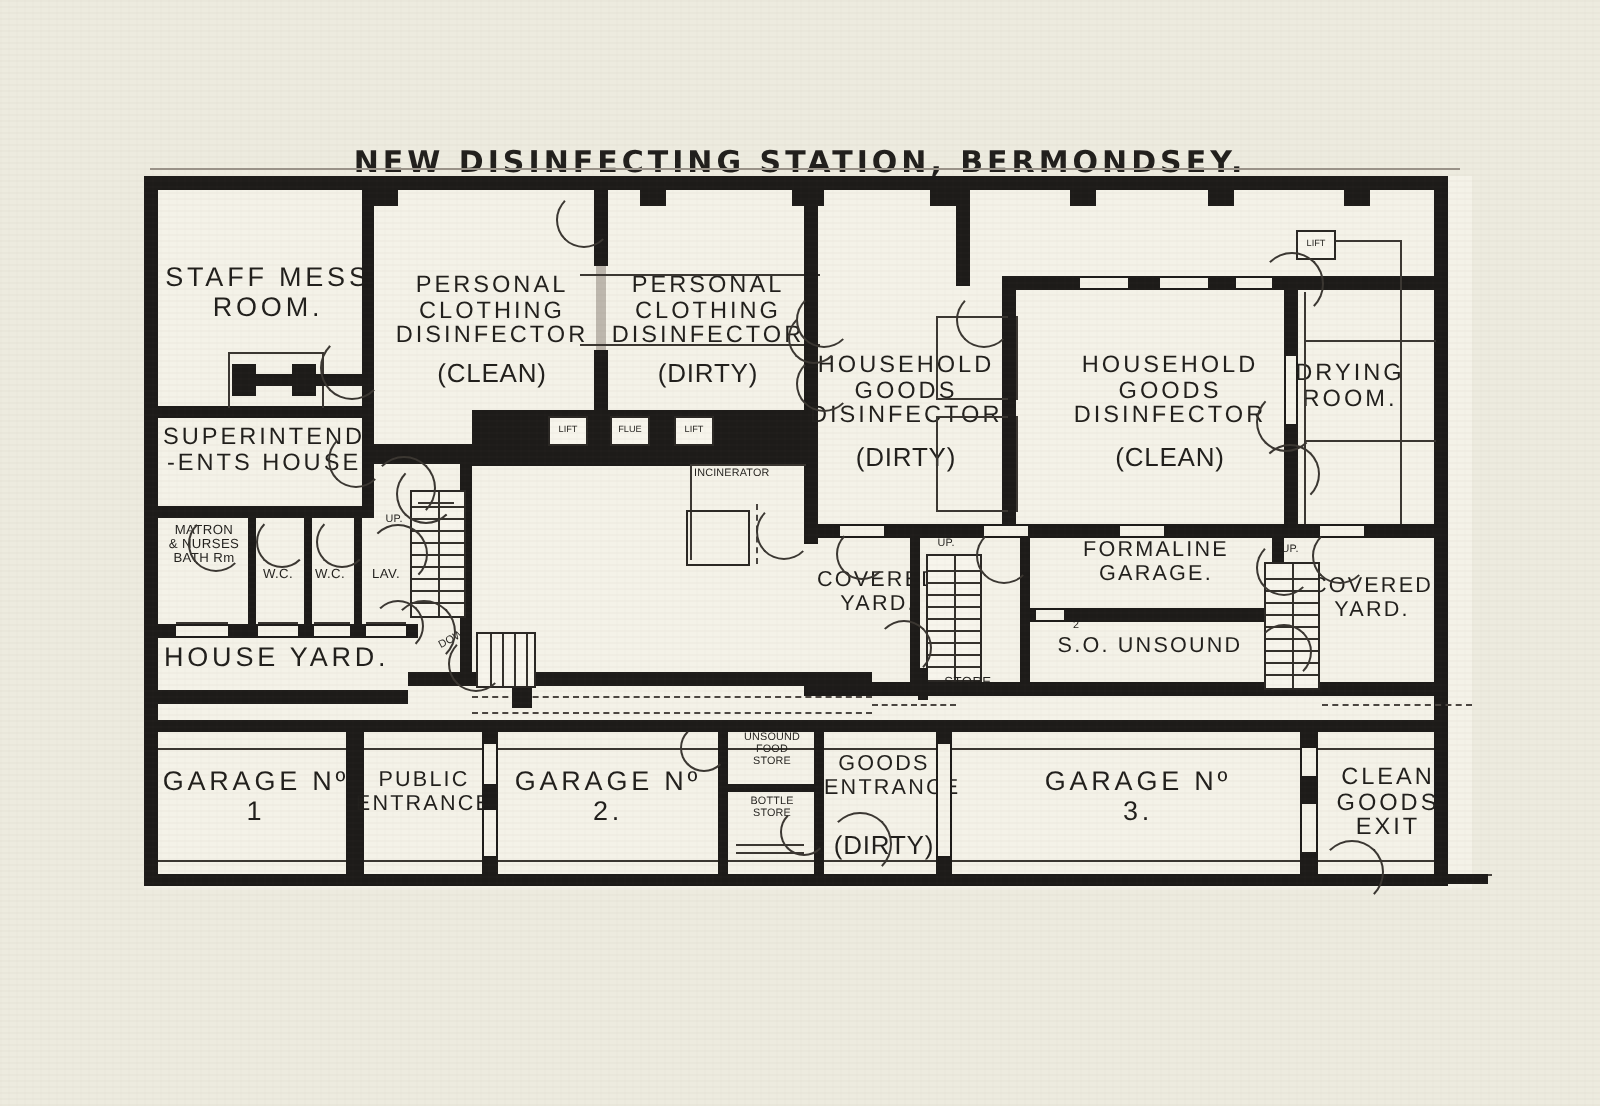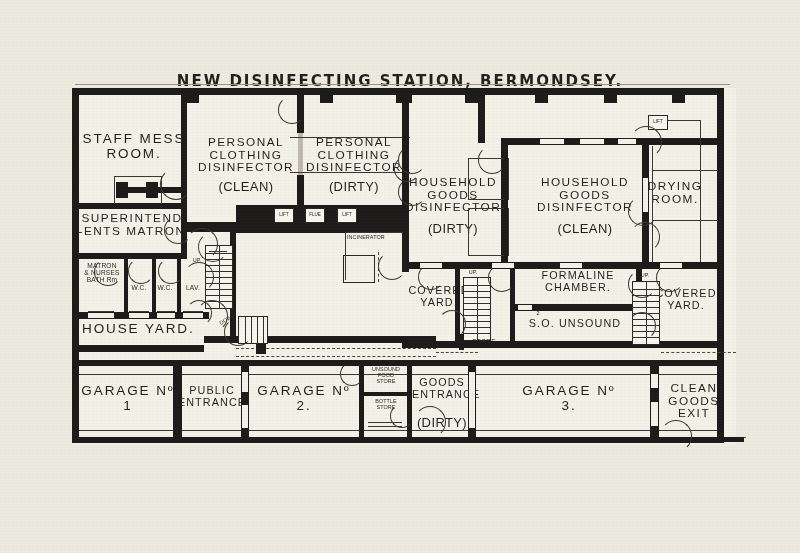--- a/index.html
+++ b/index.html
@@ -121,21 +121,21 @@
   <div class="thin" style="left:161px;top:176px;width:1.2px;height:28px;"></div>
   <div class="wall" style="left:116px;top:182px;width:12px;height:16px;"></div>
   <div class="wall" style="left:146px;top:182px;width:12px;height:16px;"></div>
   <div class="wall" style="left:126px;top:187px;width:22px;height:6px;"></div>
   <div class="wall" style="left:158px;top:187px;width:26px;height:6px;"></div>
 
   <div class="wall" style="left:181px;top:95px;width:6px;height:115px;"></div>
   <div class="wall" style="left:181px;top:209px;width:6px;height:45px;"></div>
 
   <div class="lbl s12" style="left:77px;top:212px;width:110px;">SUPERINTEND
--ENTS MATRON</div>
+-ENTS HOUSE</div>
 
   <div class="wall" style="left:79px;top:253px;width:108px;height:6px;"></div>
 
   <div class="lbl s7" style="left:78px;top:262px;width:48px;">MATRON
 &amp; NURSES
 BATH Rm</div>
 
   <div class="wall" style="left:124px;top:259px;width:4px;height:53px;"></div>
   <div class="wall" style="left:152px;top:259px;width:4px;height:53px;"></div>
   <div class="wall" style="left:177px;top:259px;width:4px;height:53px;"></div>
@@ -281,21 +281,21 @@
       <div class="tread" style="top:49px;"></div>
     <div class="tread" style="top:55px;"></div>
     <div class="spine" style="left:13px;"></div>
   </div>
   <div class="lbl s6" style="left:464px;top:270px;width:18px;">UP.</div>
 
   <div class="wall" style="left:459px;top:334px;width:5px;height:16px;"></div>
   <div class="lbl s7" style="left:464px;top:338px;width:42px;">STORE.</div>
 
   <div class="lbl s11" style="left:518px;top:270px;width:120px;">FORMALINE
-CHAMBER.</div>
+GARAGE.</div>
   <div class="wall" style="left:510px;top:269px;width:5px;height:72px;"></div>
   <div class="wall" style="left:636px;top:269px;width:6px;height:72px;"></div>
   <div class="wall" style="left:510px;top:304px;width:132px;height:7px;"></div>
   <div class="gap" style="left:518px;top:305px;width:14px;height:5px;"></div>
 
   <div class="lbl s11" style="left:512px;top:318px;width:126px;">S.O. UNSOUND</div>
   <div class="lbl s6" style="left:533px;top:311px;width:10px;">2</div>
 
   <div class="wall" style="left:402px;top:341px;width:322px;height:7px;"></div>
 

